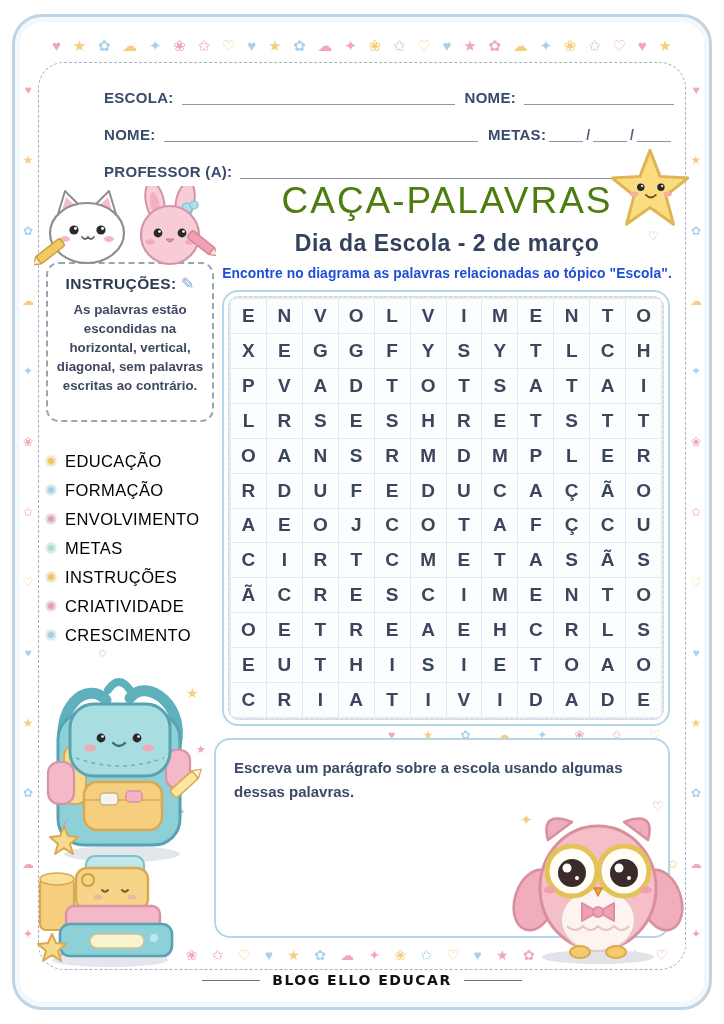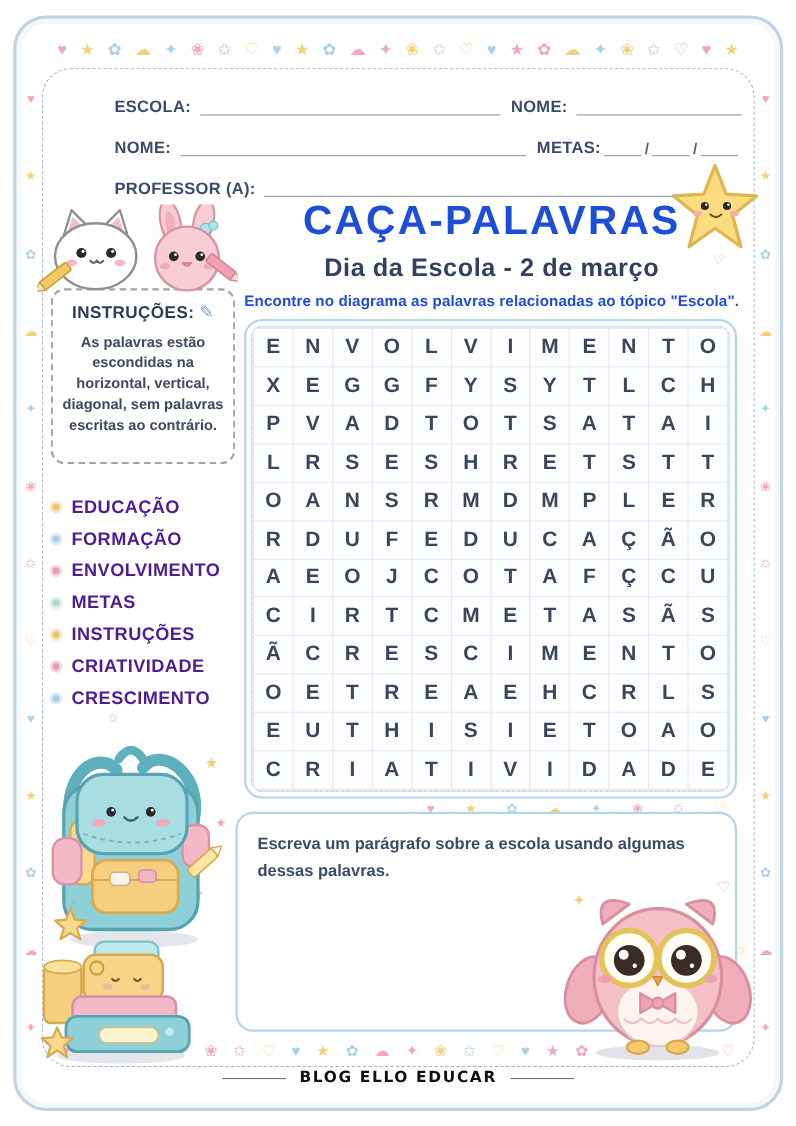--- a/index.html
+++ b/index.html
@@ -29,38 +29,38 @@
   
   .header-fields{position:absolute;left:60px;right:50px;top:86px;color:#3a4a6b;margin-left:44px;}
   .h-row{display:flex;align-items:flex-end;margin-bottom:17px;height:20px;}
   .h-label{font-weight:bold;font-size:15px;letter-spacing:.3px;white-space:nowrap;}
   .fill-line{flex:1;border-bottom:1.6px solid #8d97a8;height:15px;margin:0 10px 1px 8px;}
   .fill-line.short{flex:0 0 150px;margin-right:0;}
   .date-seg{display:inline-block;width:34px;border-bottom:1.6px solid #8d97a8;height:14px;margin:0 3px 1px 3px;}
   .slash{font-weight:bold;font-size:14px;color:#55607a;}
   
   .title-block{position:absolute;left:222px;right:52px;top:180px;text-align:center;}
-  .main-title{font-size:37px;font-weight:bold;color:#1d4ed8;letter-spacing:2px;margin:0;}
+  .main-title{font-size:37px;font-weight:normal;color:#4d7c0f;letter-spacing:2px;margin:0;}
   .subtitle{font-size:23px;font-weight:bold;color:#33415f;margin:8px 0 0 0;letter-spacing:.5px;}
   .instruction-line{font-size:13.8px;font-weight:bold;color:#1d4ed8;margin:9px 0 0 0;letter-spacing:.1px;}
   
   .instructions-box{
     position:absolute;left:46px;top:262px;width:168px;height:160px;
     border:2px dashed #9aa4b2;border-radius:13px;background:#ffffff;
     padding:10px 8px;box-sizing:border-box;text-align:center;z-index:2;
   }
   .instructions-title{font-size:15.5px;font-weight:bold;color:#2f3a55;letter-spacing:.4px;}
   .pencil-glyph{color:#7da7d9;font-size:16px;}
   .instructions-body{font-size:13.3px;color:#3f4960;margin-top:8px;line-height:1.42;font-weight:bold;}
   
   .word-list{position:absolute;left:46px;top:452px;width:170px;}
   .word-item{display:flex;align-items:center;margin-bottom:11px;height:18px;}
   .bullet{width:10px;height:10px;border-radius:50%;margin-right:9px;flex:0 0 auto;
     box-shadow:inset 0 0 0 2px rgba(255,255,255,.55), 0 0 0 1px rgba(0,0,0,.06);}
-  .word-label{font-size:16.5px;font-weight:bold;color:#4c1d95;letter-spacing:.4px;white-space:nowrap;}
+  .word-label{font-size:16.5px;font-weight:normal;color:#000000;letter-spacing:.4px;white-space:nowrap;}
   
   .grid-box{
     position:absolute;left:222px;top:290px;width:448px;height:436px;
     border:2.5px solid #b5d6e8;border-radius:16px;background:#ffffff;
     padding:4px;box-sizing:border-box;
   }
   .grid-box-inner{
     width:100%;height:100%;border:1.2px dashed #c9d2de;border-radius:11px;
     box-sizing:border-box;padding:2px;
     display:grid;grid-template-columns:repeat(12,1fr);grid-auto-rows:1fr;gap:1px;

